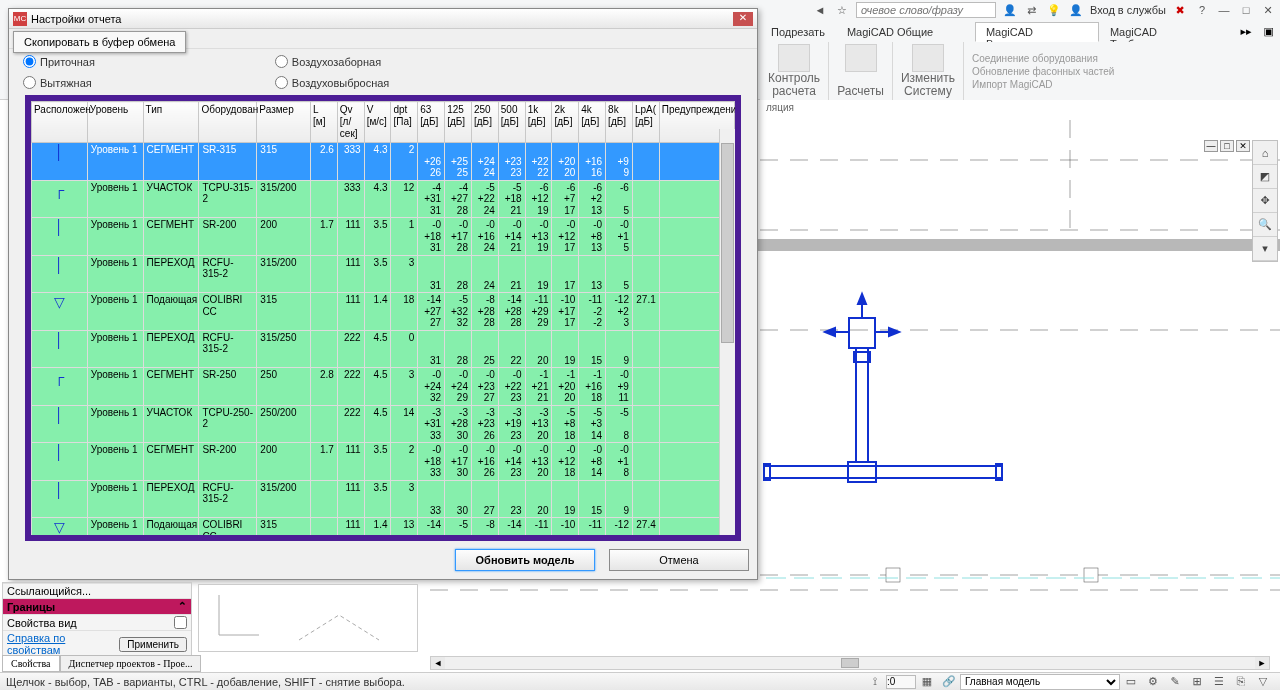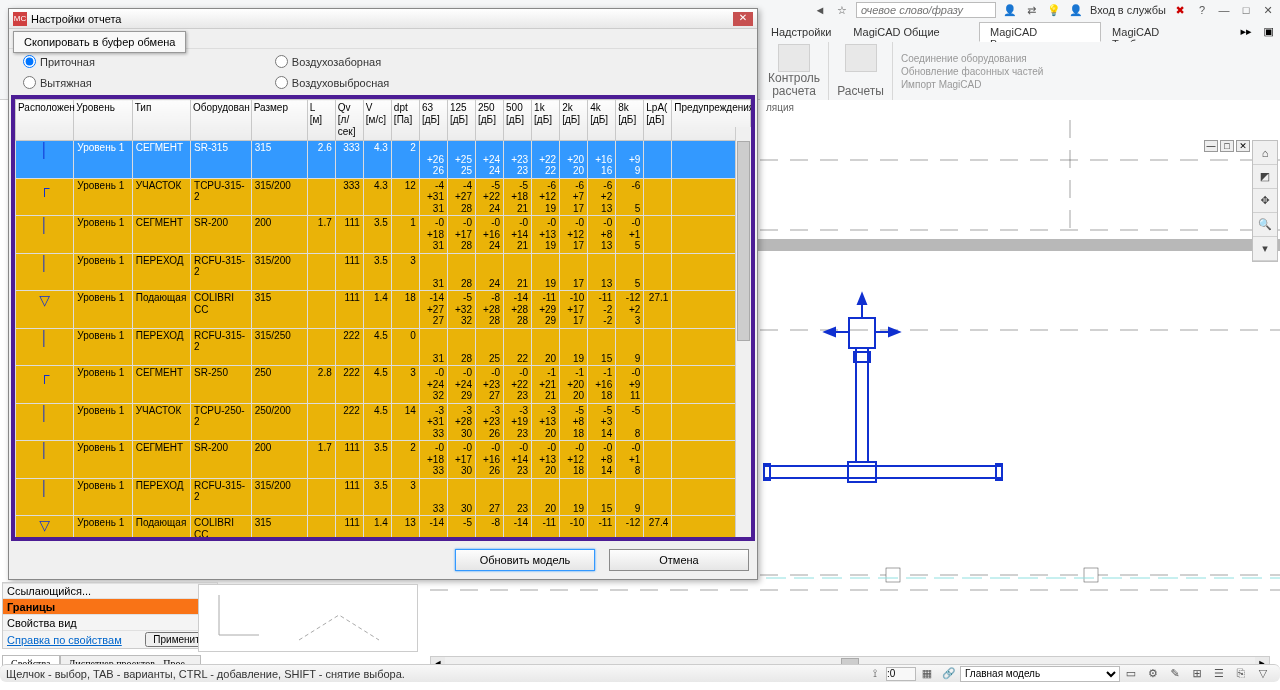--- a/index.html
+++ b/index.html
@@ -43,49 +43,49 @@
 .dlg-title .close { width: 20px; height: 14px; background: #c75050; color: #fff; text-align: center; line-height: 12px; font-size: 10px; }
 .dlg-menu { height: 20px; background: #f0f0f0; padding: 2px 4px; border-bottom: 1px solid #ddd; position: relative; }
 .dlg-menu .mi { padding: 1px 6px; border: 1px solid #9cf; background: #e8f0ff; display: inline-block; }
 .dlg-menu .dropdown { position: absolute; top: 2px; left: 4px; background: #f8f8f8; border: 1px solid #999; padding: 4px 10px; box-shadow: 1px 1px 3px rgba(0,0,0,0.3); white-space: nowrap; }
 
 .radios { padding: 6px 14px; display: flex; gap: 180px; }
 .radios .col { display: flex; flex-direction: column; gap: 8px; }
 .radios label { display: flex; align-items: center; gap: 4px; color: #333; }
 .radios input { margin: 0; }
 
-.grid-wrap { flex: 1; margin: 0 2px; border: 4px solid #4c1d95; background: #eab308; overflow: hidden; position: relative; }
+.grid-wrap { flex: 1; margin: 0 16px; border: 6px solid #4c1d95; background: #86efac; overflow: hidden; position: relative; }
 .grid { width: 100%; border-collapse: collapse; table-layout: fixed; }
 .grid th { background: linear-gradient(#fdfdfd,#ececec); border: 1px solid #c8c8c8; padding: 2px; font-weight: normal; text-align: left; font-size: 10px; height: 28px; vertical-align: top; line-height: 1.2; }
 .grid td { border: 1px solid #dcdcdc; padding: 1px 3px; font-size: 10px; text-align: right; vertical-align: top; height: 37px; line-height: 1.15; }
 .grid td.l { text-align: left; }
 .grid tr.sel td { background: #3399ff; color: #fff; }
 .grid .tri { white-space: pre-line; }
 .scrollbar-v { position: absolute; right: 0; top: 28px; bottom: 0; width: 16px; background: #f0f0f0; border-left: 1px solid #ccc; }
 .scrollbar-v .thumb { position: absolute; left: 1px; right: 1px; top: 14px; height: 200px; background: #cdcdcd; border: 1px solid #aaa; }
 
 .dlg-btns { padding: 8px; display: flex; justify-content: flex-end; gap: 14px; }
 .dlg-btns button { width: 140px; height: 22px; background: linear-gradient(#fdfdfd,#e6e6e6); border: 1px solid #8a8a8a; }
-.dlg-btns button.primary { border: 1px solid #3399ff; box-shadow: 0 0 2px #3399ff; }
-
-
-.props-peek { position: absolute; left: 2px; top: 582px; width: 216px; background: #f4f4f4; border: 1px solid #ccc; font-size: 10px; }
+.dlg-btns button.primary { border: 1px solid #3399ff; box-shadow: 0 0 2px #3399ff; font-weight: bold; }
+
+
+.props-peek { position: absolute; left: 2px; top: 582px; width: 190px; background: #f4f4f4; border: 1px solid #ccc; font-size: 10px; }
 .props-peek .row { padding: 1px 4px; border-top: 1px solid #e0e0e0; display:flex; justify-content:space-between; align-items:center;}
-.props-peek .hdr { background: #f97316; font-weight: bold; }
+.props-peek .hdr { background: #be185d; font-weight: bold; }
 .props-peek .link { color: #0066cc; text-decoration: underline; }
 .props-peek button { font-size: 10px; padding: 0 6px; }
 .bottom-tabs { position: absolute; left: 2px; bottom: 18px; display: flex; }
 .bottom-tabs .bt { padding: 2px 8px; background: #f0f0f0; border: 1px solid #bbb; font-size: 10px; font-family: Liberation Serif, serif; }
 .bottom-tabs .bt.active { background: #fff; }
 
 
 .sketch { position: absolute; left: 198px; top: 584px; width: 220px; height: 68px; border: 1px solid #ccc; background: #fff; }
 
 
-.status { position: absolute; left: 0; right: 0; bottom: 8px; height: 18px; background: linear-gradient(#f8f8f8,#e8e8e8); border-top: 1px solid #ccc; display: flex; align-items: center; padding: 0 6px; font-size: 10px; color: #333; border-radius: 6px; }
+.status { position: absolute; left: 0; right: 0; bottom: 0; height: 18px; background: linear-gradient(#f8f8f8,#e8e8e8); border-top: 1px solid #ccc; display: flex; align-items: center; padding: 0 6px; font-size: 10px; color: #333; }
 .status .sp { flex: 1; }
 .status .sico { width: 18px; height: 14px; margin: 0 2px; border: 1px solid transparent; display: inline-flex; align-items: center; justify-content: center; color: #555; }
 .status input.num { width: 30px; height: 14px; border: 1px solid #bbb; font-size: 10px; background: #f8f8f8; }
 .status select { height: 16px; font-size: 10px; border: 1px solid #bbb; background: #fff; }
 
 
 .hscroll { position: absolute; left: 430px; right: 10px; bottom: 20px; height: 14px; background: #f0f0f0; border: 1px solid #ccc; }
 .hscroll .hthumb { position: absolute; top: 1px; bottom: 1px; left: 410px; width: 18px; background: #cdcdcd; border: 1px solid #aaa; }
 .hscroll .arr { position: absolute; top: 0; width: 14px; height: 12px; background: #eaeaea; text-align: center; line-height: 12px; font-size: 9px; }
 .hscroll .arr.l { left: 0; }
@@ -114,38 +114,43 @@
   <span class="ico">👤</span>
   <span class="txt">Вход в службы</span>
   <span class="ico" style="color:#c00;">✖</span>
   <span class="ico">?</span>
   <span class="ico">—</span>
   <span class="ico">□</span>
   <span class="ico">✕</span>
 </div>
 
 <div class="tabs">
-  <div class="tab">Надстройки</div>
+  <div class="tab">Подрезать</div>
   <div class="tab">MagiCAD Общие данные</div>
   <div class="tab active">MagiCAD Вентиляция</div>
   <div class="tab">MagiCAD Трубопроводы</div>
   <div style="flex:1"></div>
   <span class="ico" style="padding:3px 6px;">▸▸</span>
   <span class="ico" style="padding:3px 6px;">▣</span>
 </div>
 
 <div class="ribbon-panels">
   <div class="rpanel">
     <div class="picon"></div>
     <div class="plabel" style="white-space:pre-line;">Контроль
 расчета</div>
   </div>
   <div class="rpanel">
     <div class="picon"></div>
     <div class="plabel">Расчеты</div>
+  </div>
+  <div class="rpanel">
+    <div class="picon"></div>
+    <div class="plabel" style="white-space:pre-line;">Изменить
+Систему</div>
   </div>
   <div class="rlist">
     <div class="ritem">Соединение оборудования</div>
     <div class="ritem">Обновление фасонных частей</div>
     <div class="ritem">Импорт MagiCAD</div>
   </div>
 </div>
 <div class="panel-title-row">ляция</div>
 
 <div class="canvas">

